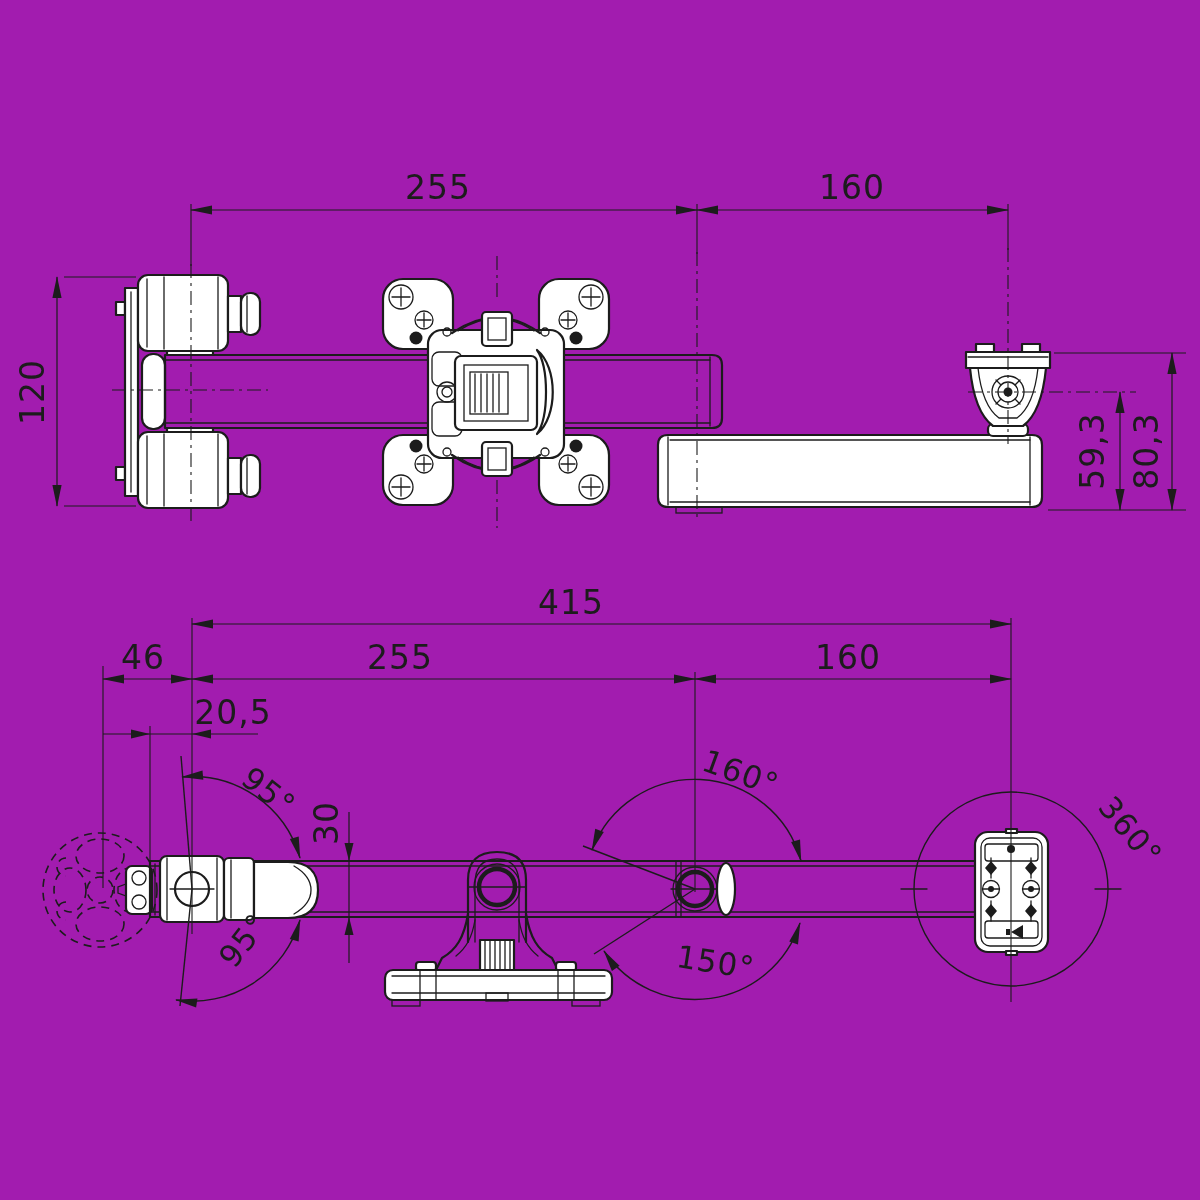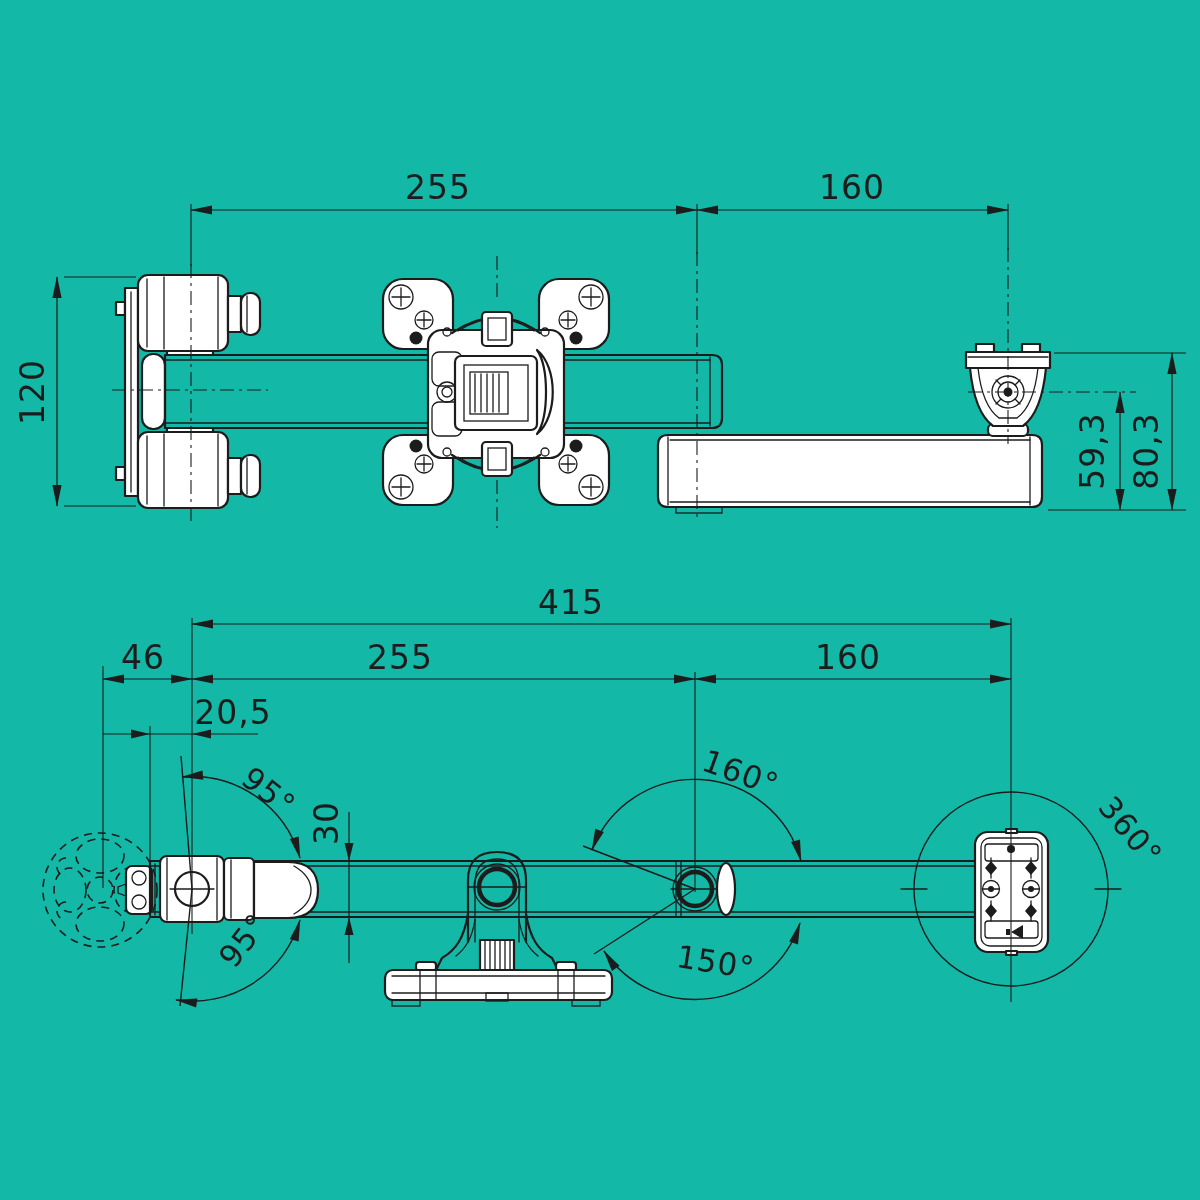--- a/index.html
+++ b/index.html
@@ -1,16 +1,16 @@
 <!DOCTYPE html>
 <html><head>
 <meta charset="utf-8">
 <style>
   html,body{margin:0;padding:0;background:#ffffff;}
-  .stage{position:relative;width:1200px;height:1200px;background:#14b8a6;overflow:hidden;
+  .stage{position:relative;width:1200px;height:1200px;background:#a21caf;overflow:hidden;
          font-family:"DejaVu Sans", sans-serif;}
   svg{display:block}
   .part  {fill:none;stroke:#1c1c1c;stroke-width:2.2;stroke-linejoin:round;stroke-linecap:round;}
   .partw {fill:#ffffff;stroke:#1c1c1c;stroke-width:2.2;stroke-linejoin:round;}
   .inner {fill:none;stroke:#1c1c1c;stroke-width:1.3;stroke-linecap:round;}
   .dimln {fill:none;stroke:#1c1c1c;stroke-width:1.2;}
   .ext   {fill:none;stroke:#1c1c1c;stroke-width:1.1;}
   .cline {fill:none;stroke:#1c1c1c;stroke-width:1.1;stroke-dasharray:14 5 3 5;}
   .dashp {fill:none;stroke:#1c1c1c;stroke-width:1.6;stroke-dasharray:8 6;}
   .arc   {fill:none;stroke:#1c1c1c;stroke-width:1.4;}

